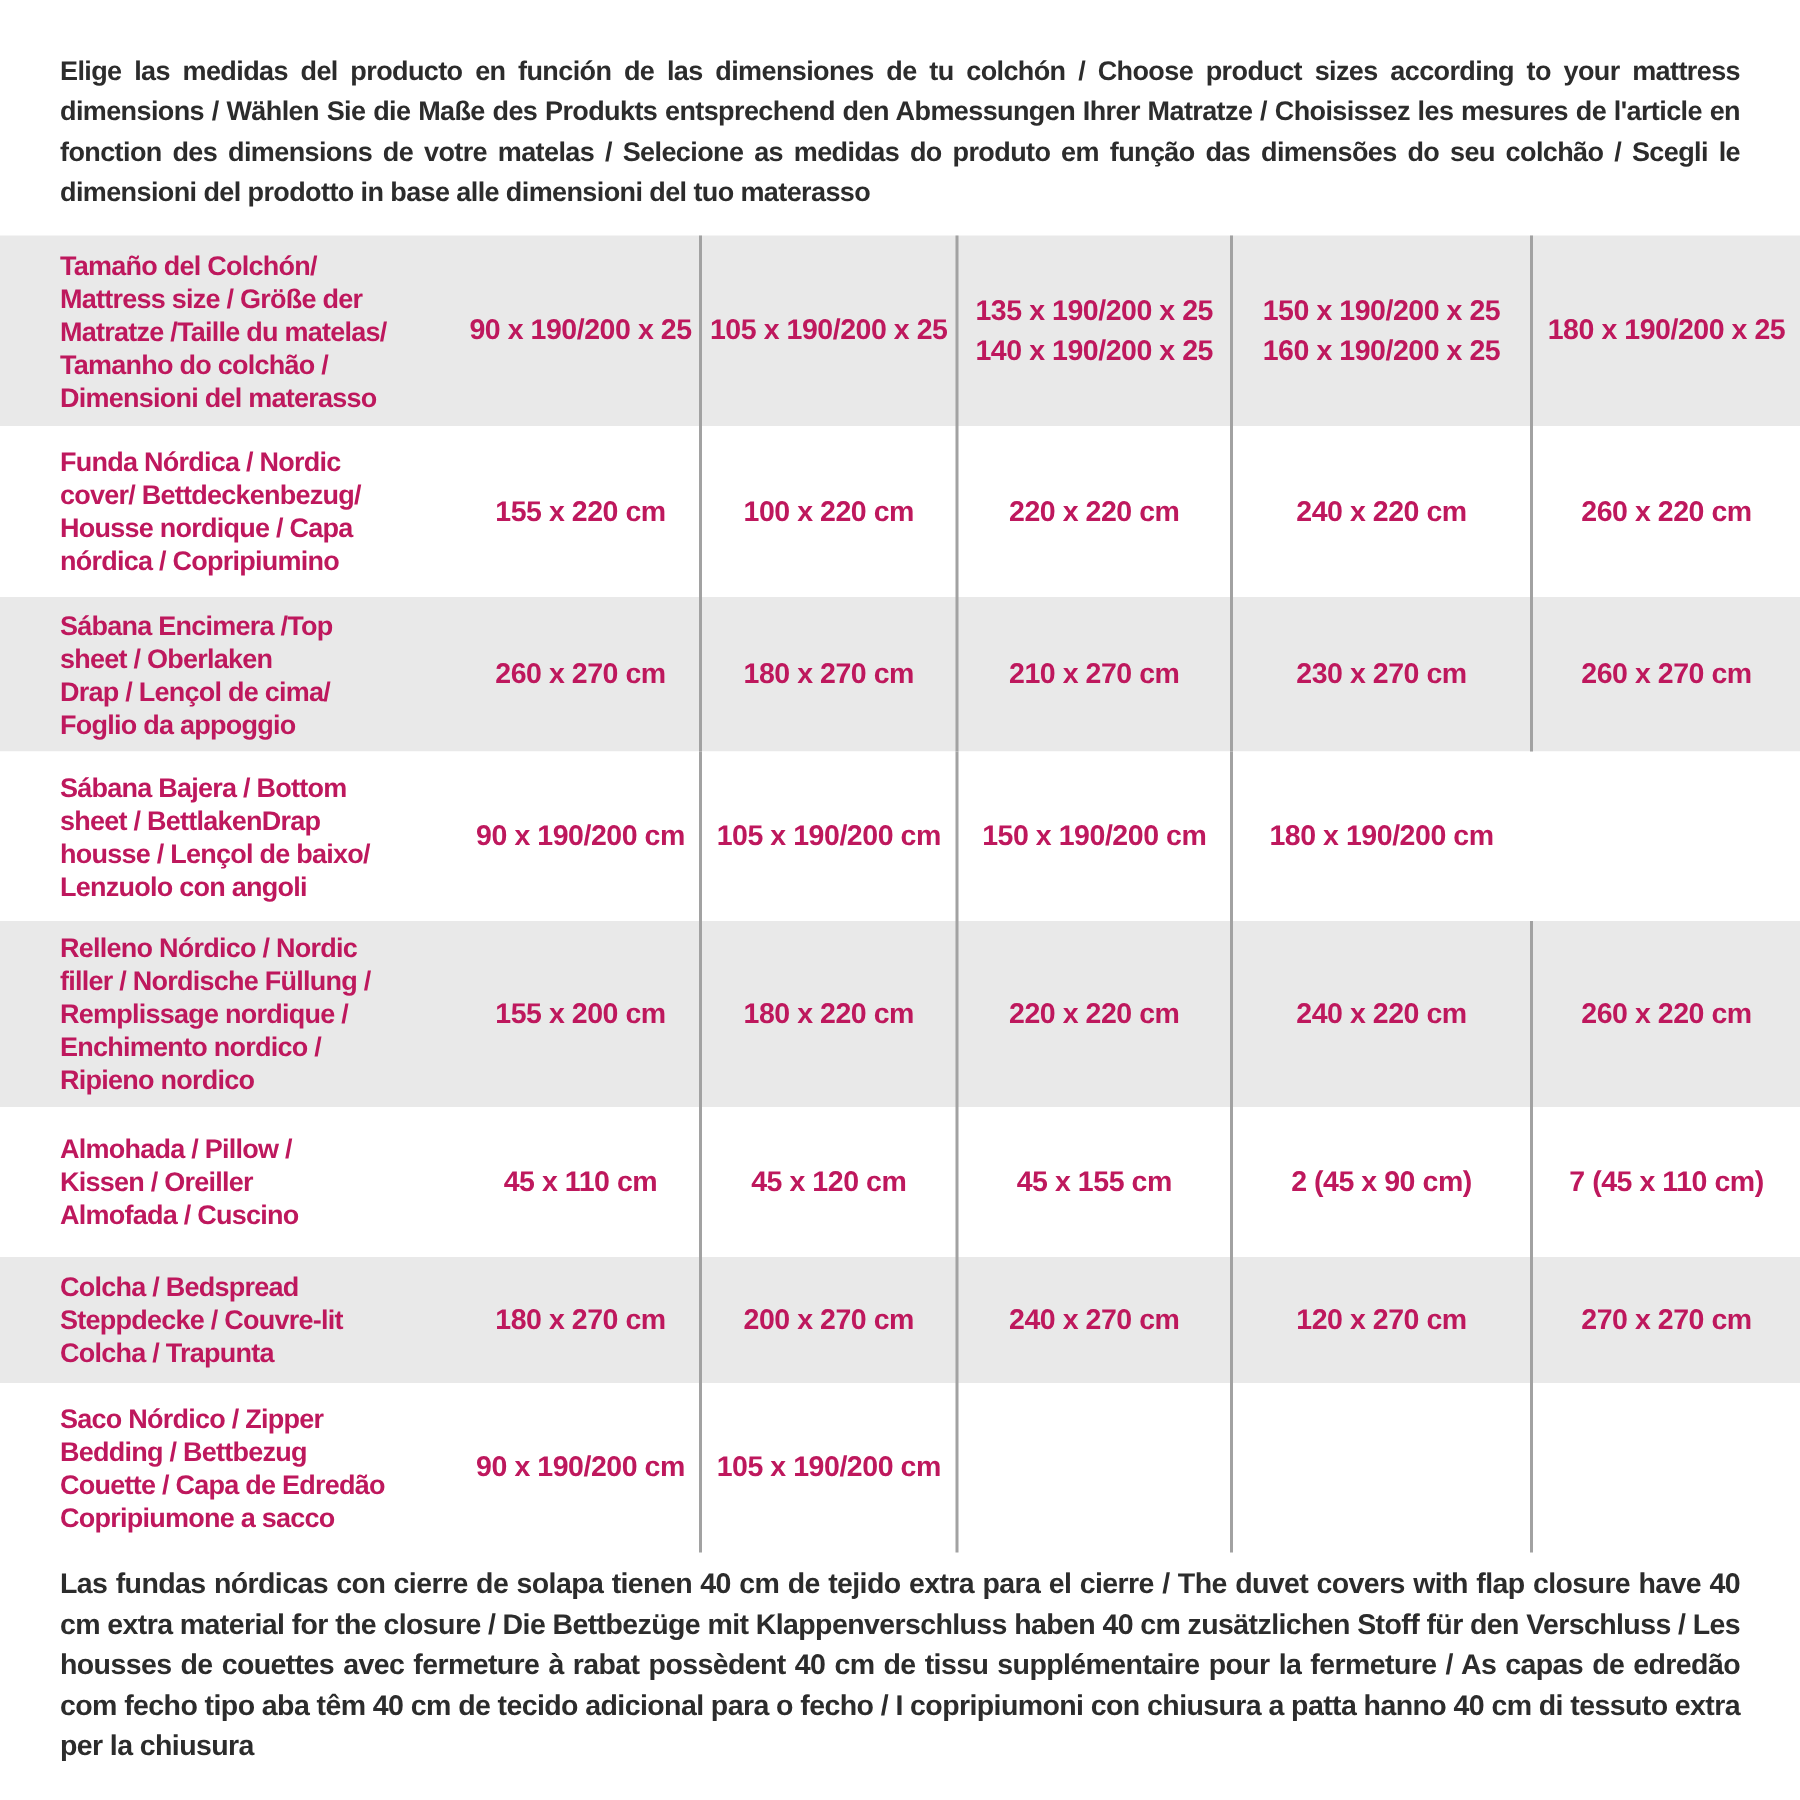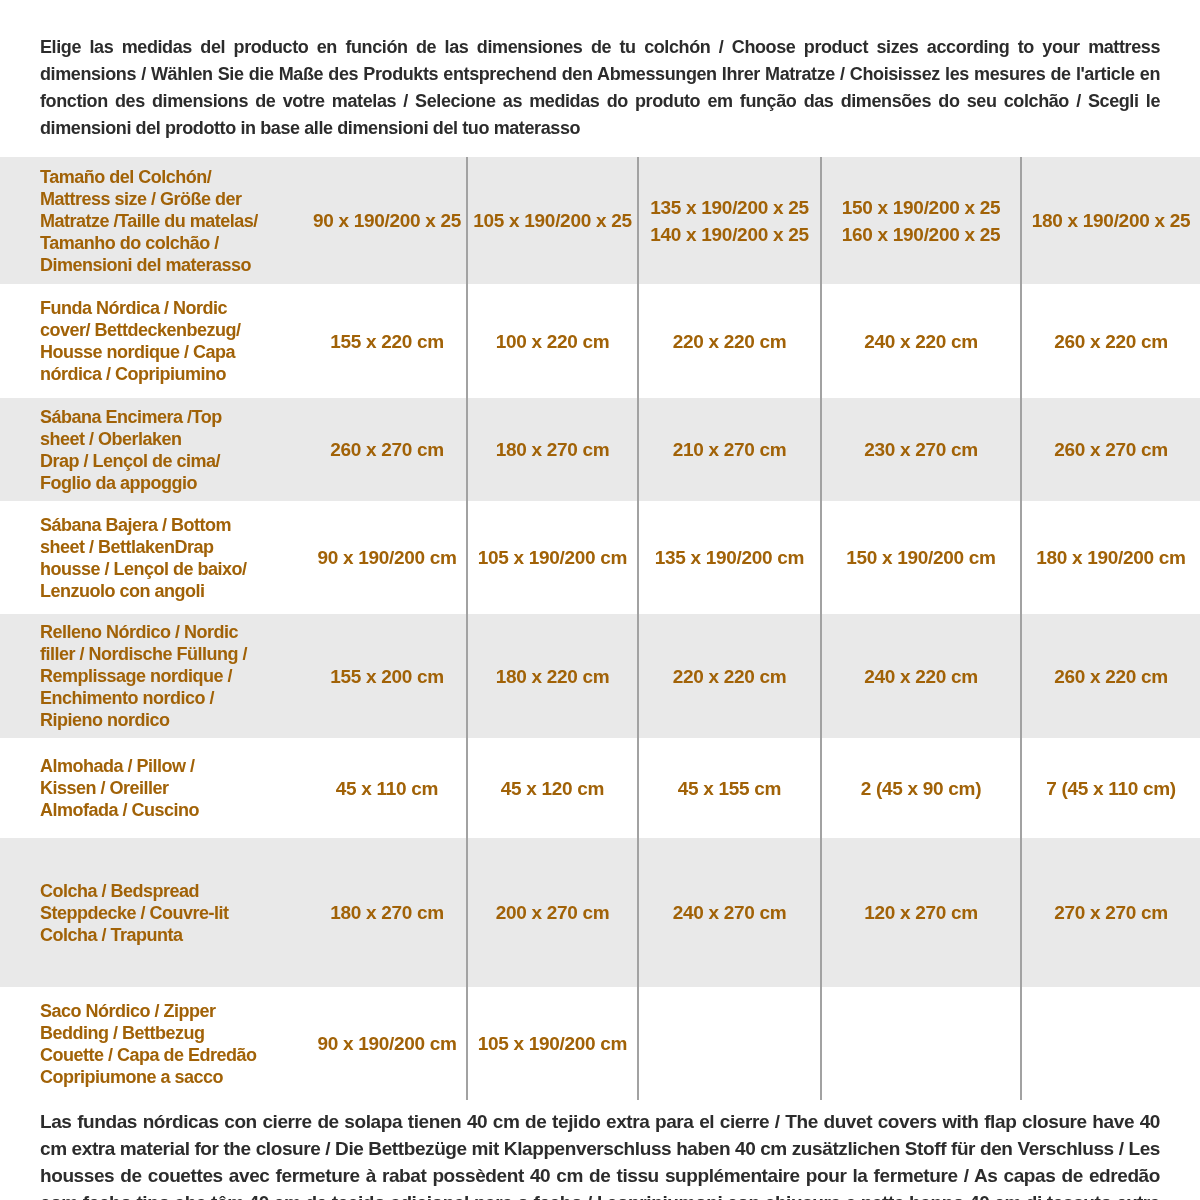--- a/index.html
+++ b/index.html
@@ -37,21 +37,21 @@
   .cell {
     display: flex;
     align-items: center;
     justify-content: center;
     text-align: center;
     font-weight: bold;
     font-size: 19px;
     letter-spacing: -0.3px;
     line-height: 27px;
     white-space: pre-line;
-    color: #a16207;
+    color: #be185d;
   }
   .cell.bordered { border-left: 2px solid #a2a2a2; }
   .cell.label {
     justify-content: flex-start;
     text-align: left;
     padding-left: 40px;
     padding-right: 6px;
     font-size: 18px;
     line-height: 22px;
     letter-spacing: -0.5px;
@@ -116,21 +116,20 @@
       <div class="cell bordered">260 x 270 cm</div>
     </div>
 
     <div class="trow white" style="height:113px">
       <div class="cell label">Sábana Bajera / Bottom
 sheet / BettlakenDrap
 housse / Lençol de baixo/
 Lenzuolo con angoli</div>
       <div class="cell">90 x 190/200 cm</div>
       <div class="cell bordered">105 x 190/200 cm</div>
-      <div class="cell bordered">135 x 190/200 cm</div>
       <div class="cell bordered">150 x 190/200 cm</div>
       <div class="cell bordered">180 x 190/200 cm</div>
     </div>
 
     <div class="trow gray" style="height:124px">
       <div class="cell label">Relleno Nórdico / Nordic
 filler / Nordische Füllung /
 Remplissage nordique /
 Enchimento nordico /
 Ripieno nordico</div>
@@ -145,21 +144,21 @@
       <div class="cell label">Almohada  / Pillow /
 Kissen / Oreiller
 Almofada / Cuscino</div>
       <div class="cell">45 x 110 cm</div>
       <div class="cell bordered">45 x 120 cm</div>
       <div class="cell bordered">45 x 155 cm</div>
       <div class="cell bordered">2 (45 x 90 cm)</div>
       <div class="cell bordered">7 (45 x 110 cm)</div>
     </div>
 
-    <div class="trow gray" style="height:149px">
+    <div class="trow gray" style="height:84px">
       <div class="cell label">Colcha / Bedspread
 Steppdecke / Couvre-lit
 Colcha / Trapunta</div>
       <div class="cell">180 x 270 cm</div>
       <div class="cell bordered">200 x 270 cm</div>
       <div class="cell bordered">240 x 270 cm</div>
       <div class="cell bordered">120 x 270 cm</div>
       <div class="cell bordered">270 x 270 cm</div>
     </div>
 

